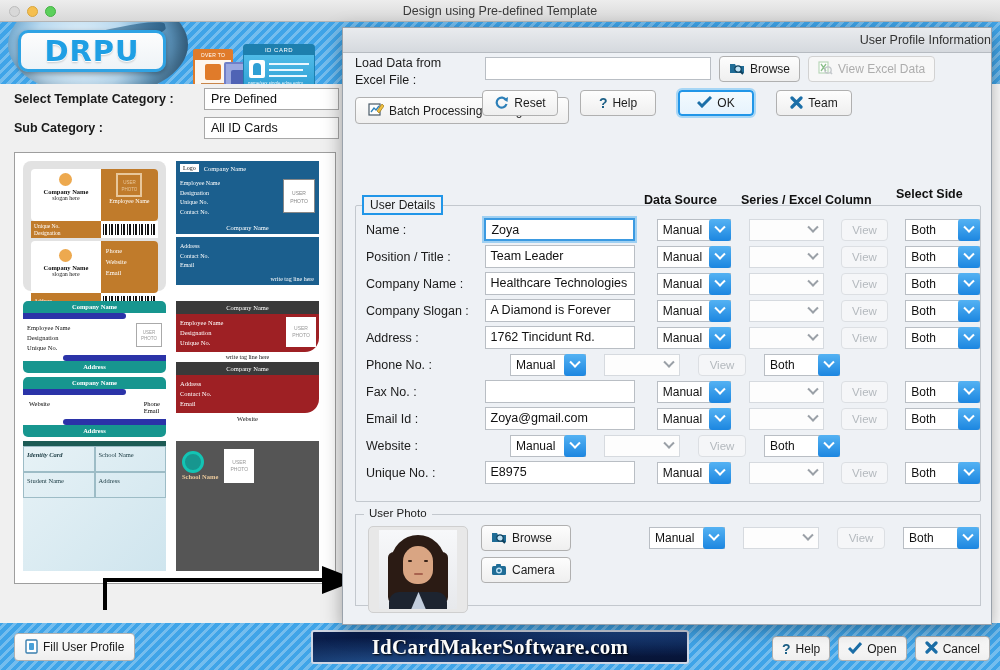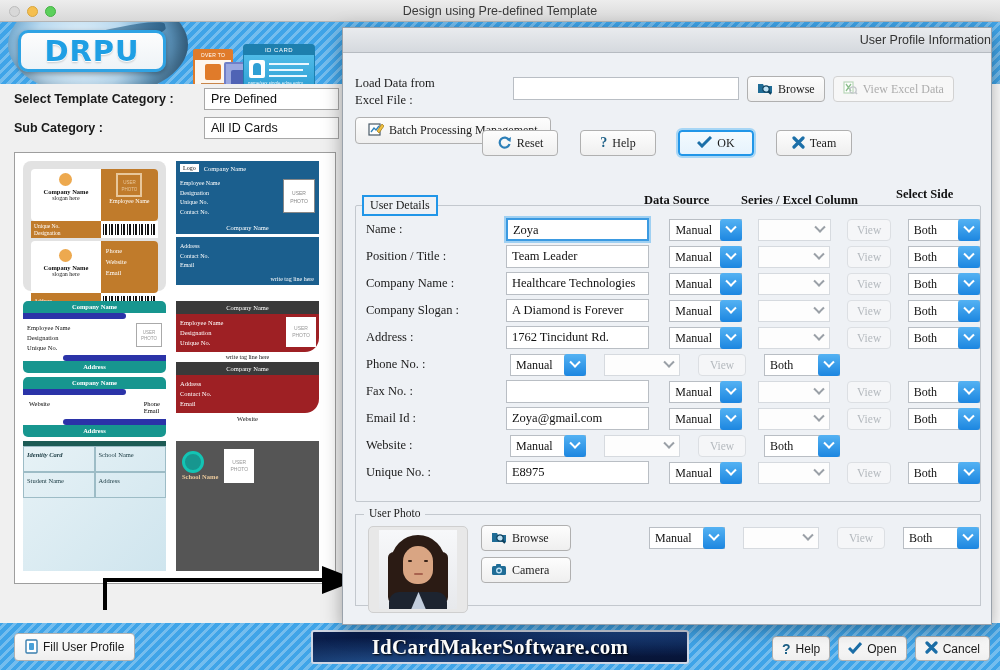--- a/index.html
+++ b/index.html
@@ -228,26 +228,26 @@
     position: absolute; left: 342px; top: 27px; width: 650px; height: 598px;
     background: #eef1f5;
     border: 1px solid #9aa2ab;
     box-shadow: 0 5px 18px rgba(0,0,0,.35);
   }
   .dlg-title {
     height: 25px; background: linear-gradient(#e9ebee, #d5d9de);
     border-bottom: 1px solid #b6bbc1;
     text-align: right; line-height: 25px; font-size: 12.5px; color: #333;
   }
-  .dlg-body { position: relative; padding: 22px 12px; font-family: Liberation Serif, serif; }
+  .dlg-body { position: relative; padding: 2px 12px; }
   .lbl { font-size: 12.5px; color: #1b1b1b; }
   .txt {
     background: #fff; border: 1px solid #b9bec4; height: 23px;
     font-size: 12.5px; color: #111; line-height: 21px; padding: 0 5px;
-    overflow: hidden; white-space: nowrap; margin-left: 28px;
+    overflow: hidden; white-space: nowrap;
   }
   .txt.focused { border: 2px solid #3b9ae1; outline: 2px solid #9fd0f2; }
 
   .groupbox {
     position: absolute; left: 12px; top: 152px; width: 626px; height: 297px;
     border: 1px solid #c3c8ce; border-radius: 2px; background: #eef1f5;
   }
   .gb-legend {
     position: absolute; left: 6px; top: -11px; background: #eef1f5;
     font-size: 12px; color: #1b1b1b; padding: 1px 6px;

